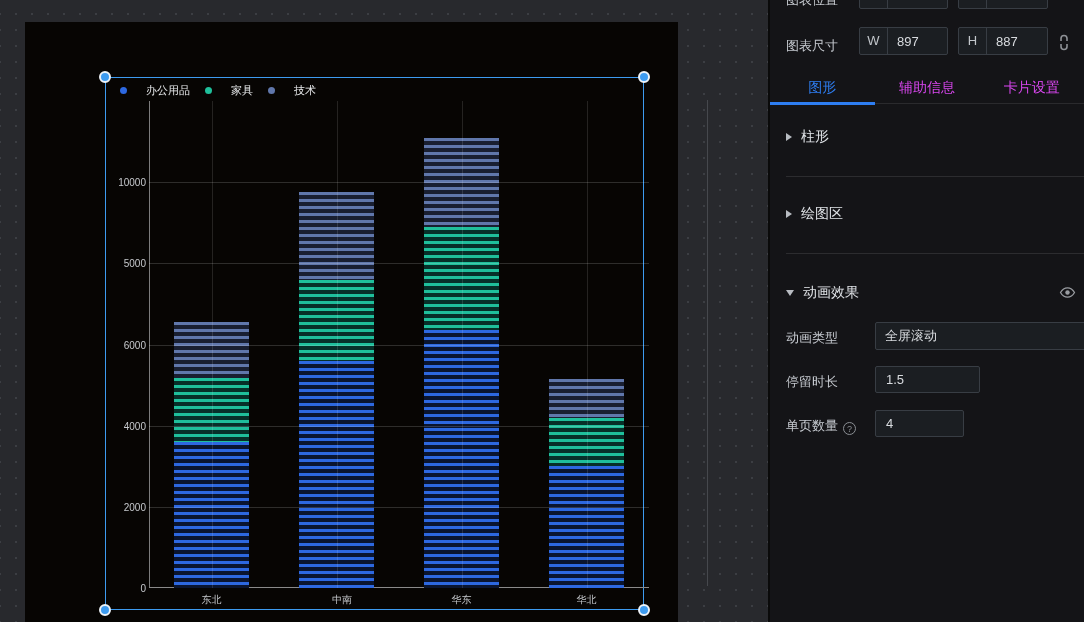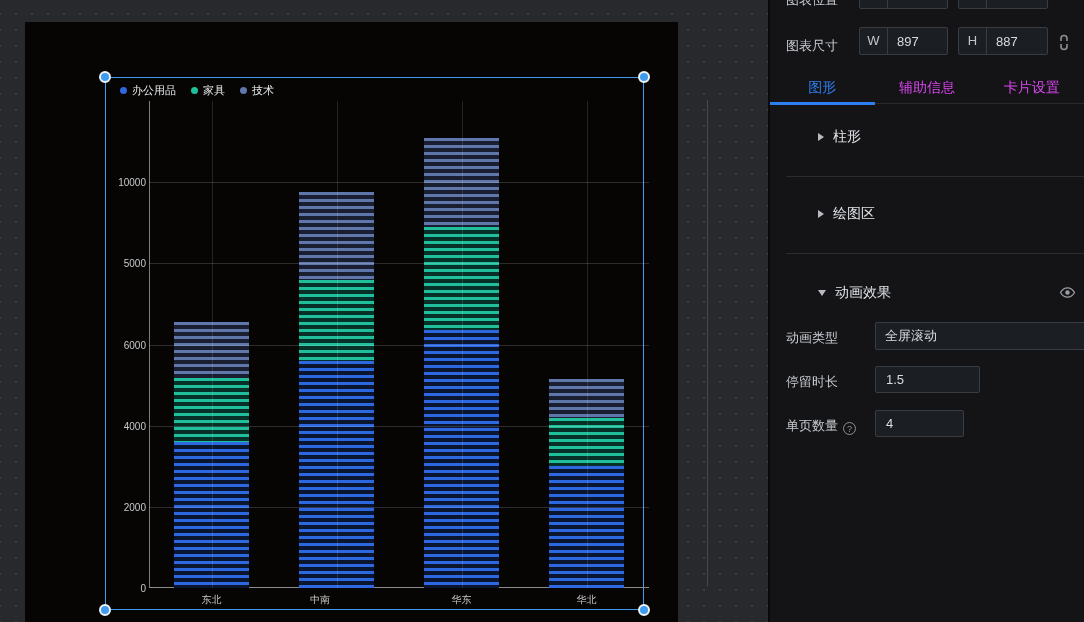--- a/index.html
+++ b/index.html
@@ -30,21 +30,21 @@
   .handle {
     position:absolute; width:12px; height:12px; border-radius:50%;
     background:#3d9bf0; border:2px solid #eef3f8; z-index:30;
   }
   .handle.tl { left:-7px; top:-7px; }
   .handle.tr { right:-7px; top:-7px; }
   .handle.bl { left:-7px; bottom:-7px; }
   .handle.br { right:-7px; bottom:-7px; }
 
   #legend { position:absolute; left:14px; top:5px; display:flex; gap:15px; align-items:center; }
-  .legend-item { display:flex; align-items:center; gap:5px; }
+  .legend-item { display:flex; align-items:center; gap:19px; }
   .legend-dot { width:7px; height:7px; border-radius:50%; }
   .legend-label { font-size:11px; color:#e8eaec; }
 
   #plot { position:absolute; left:43px; top:23px; width:500px; height:487px; }
   #plot .axis-y { position:absolute; left:0; top:0; width:1px; height:100%; background:#7c7c7c; }
   #plot .axis-x { position:absolute; left:0; bottom:0; width:100%; height:1px; background:#8a8a8a; }
   .gridline-h { position:absolute; left:0; width:100%; height:1px;
                 background:rgba(255,255,255,0.16); z-index:12; pointer-events:none; }
   .gridline-v { position:absolute; top:0; width:1px; height:100%;
                 background:rgba(255,255,255,0.12); z-index:12; pointer-events:none; }
@@ -72,21 +72,21 @@
                 font-family:"Liberation Sans", sans-serif; }
 
   #tabs { position:absolute; left:0; top:72px; width:100%; height:32px; display:flex;
           border-bottom:1px solid #2a2a2d;justify-content:center; }
   .tab { flex:1; text-align:center; font-size:14px; color:#d946ef; line-height:30px;
          cursor:pointer; position:relative; }
   .tab.active { color:#2e7ef2; }
   .tab.active::after { content:""; position:absolute; left:0; right:0; bottom:-2px;
                        height:3px; background:#2e7ef2; }
 
-  .section-header { position:absolute; left:16px; display:flex; align-items:center; gap:9px;margin-left:32px; }
+  .section-header { position:absolute; left:16px; display:flex; align-items:center; gap:9px; }
   .caret-right { width:0; height:0; border-left:6px solid #b8bcc2;
                  border-top:4px solid transparent; border-bottom:4px solid transparent; }
   .caret-down  { width:0; height:0; border-top:6px solid #b8bcc2;
                  border-left:4px solid transparent; border-right:4px solid transparent; }
   .section-label { font-size:14px; color:#e0e3e7; }
   .divider { position:absolute; left:16px; right:0; height:1px; background:#2c2c2f; }
 
   .field-label { position:absolute; left:16px; font-size:13px; color:#c6cad0; }
   .field-input {
     position:absolute; left:105px; height:27px; background:#1b1e22;
@@ -141,21 +141,21 @@
       <div class="axis-x"></div>
     <div class="bar-seg" style="left: 25px; width: 75px; top: 340.9px; height: 146.1px; background: repeating-linear-gradient(rgb(45, 104, 224) 0px, rgb(45, 104, 224) 3px, rgb(10, 21, 48) 3px, rgb(10, 21, 48) 7px);"></div>
         <div class="bar-seg" style="left: 25px; width: 75px; top: 276.778px; height: 64.1217px; background: repeating-linear-gradient(rgb(31, 191, 155) 0px, rgb(31, 191, 155) 3px, rgb(7, 48, 41) 3px, rgb(7, 48, 41) 7px);"></div>
         <div class="bar-seg" style="left: 25px; width: 75px; top: 220.773px; height: 56.005px; background: repeating-linear-gradient(rgb(96, 119, 171) 0px, rgb(96, 119, 171) 3px, rgb(25, 31, 49) 3px, rgb(25, 31, 49) 7px);"></div>
         <div class="gridline-v" style="left: 62.5px;"></div>
         <div class="xtick" style="left: 22.5px;">东北</div>
         <div class="bar-seg" style="left: 150px; width: 75px; top: 259.733px; height: 227.267px; background: repeating-linear-gradient(rgb(45, 104, 224) 0px, rgb(45, 104, 224) 3px, rgb(10, 21, 48) 3px, rgb(10, 21, 48) 7px);"></div>
         <div class="bar-seg" style="left: 150px; width: 75px; top: 178.567px; height: 81.1667px; background: repeating-linear-gradient(rgb(31, 191, 155) 0px, rgb(31, 191, 155) 3px, rgb(7, 48, 41) 3px, rgb(7, 48, 41) 7px);"></div>
         <div class="bar-seg" style="left: 150px; width: 75px; top: 91.3125px; height: 87.2542px; background: repeating-linear-gradient(rgb(96, 119, 171) 0px, rgb(96, 119, 171) 3px, rgb(25, 31, 49) 3px, rgb(25, 31, 49) 7px);"></div>
         <div class="gridline-v" style="left: 187.5px;"></div>
-        <div class="xtick" style="left: 131px;">中南</div>
+        <div class="xtick" style="left: 153px;">中南</div>
         <div class="bar-seg" style="left: 275px; width: 75px; top: 229.296px; height: 257.704px; background: repeating-linear-gradient(rgb(45, 104, 224) 0px, rgb(45, 104, 224) 3px, rgb(10, 21, 48) 3px, rgb(10, 21, 48) 7px);"></div>
         <div class="bar-seg" style="left: 275px; width: 75px; top: 125.808px; height: 103.487px; background: repeating-linear-gradient(rgb(31, 191, 155) 0px, rgb(31, 191, 155) 3px, rgb(7, 48, 41) 3px, rgb(7, 48, 41) 7px);"></div>
         <div class="bar-seg" style="left: 275px; width: 75px; top: 36.525px; height: 89.2833px; background: repeating-linear-gradient(rgb(96, 119, 171) 0px, rgb(96, 119, 171) 3px, rgb(25, 31, 49) 3px, rgb(25, 31, 49) 7px);"></div>
         <div class="gridline-v" style="left: 312.5px;"></div>
         <div class="xtick" style="left: 272.5px;">华东</div>
         <div class="bar-seg" style="left: 400px; width: 75px; top: 365.25px; height: 121.75px; background: repeating-linear-gradient(rgb(45, 104, 224) 0px, rgb(45, 104, 224) 3px, rgb(10, 21, 48) 3px, rgb(10, 21, 48) 7px);"></div>
         <div class="bar-seg" style="left: 400px; width: 75px; top: 316.55px; height: 48.7px; background: repeating-linear-gradient(rgb(31, 191, 155) 0px, rgb(31, 191, 155) 3px, rgb(7, 48, 41) 3px, rgb(7, 48, 41) 7px);"></div>
         <div class="bar-seg" style="left: 400px; width: 75px; top: 277.996px; height: 38.5542px; background: repeating-linear-gradient(rgb(96, 119, 171) 0px, rgb(96, 119, 171) 3px, rgb(25, 31, 49) 3px, rgb(25, 31, 49) 7px);"></div>
         <div class="gridline-v" style="left: 437.5px;"></div>
         <div class="xtick" style="left: 397.5px;">华北</div>

